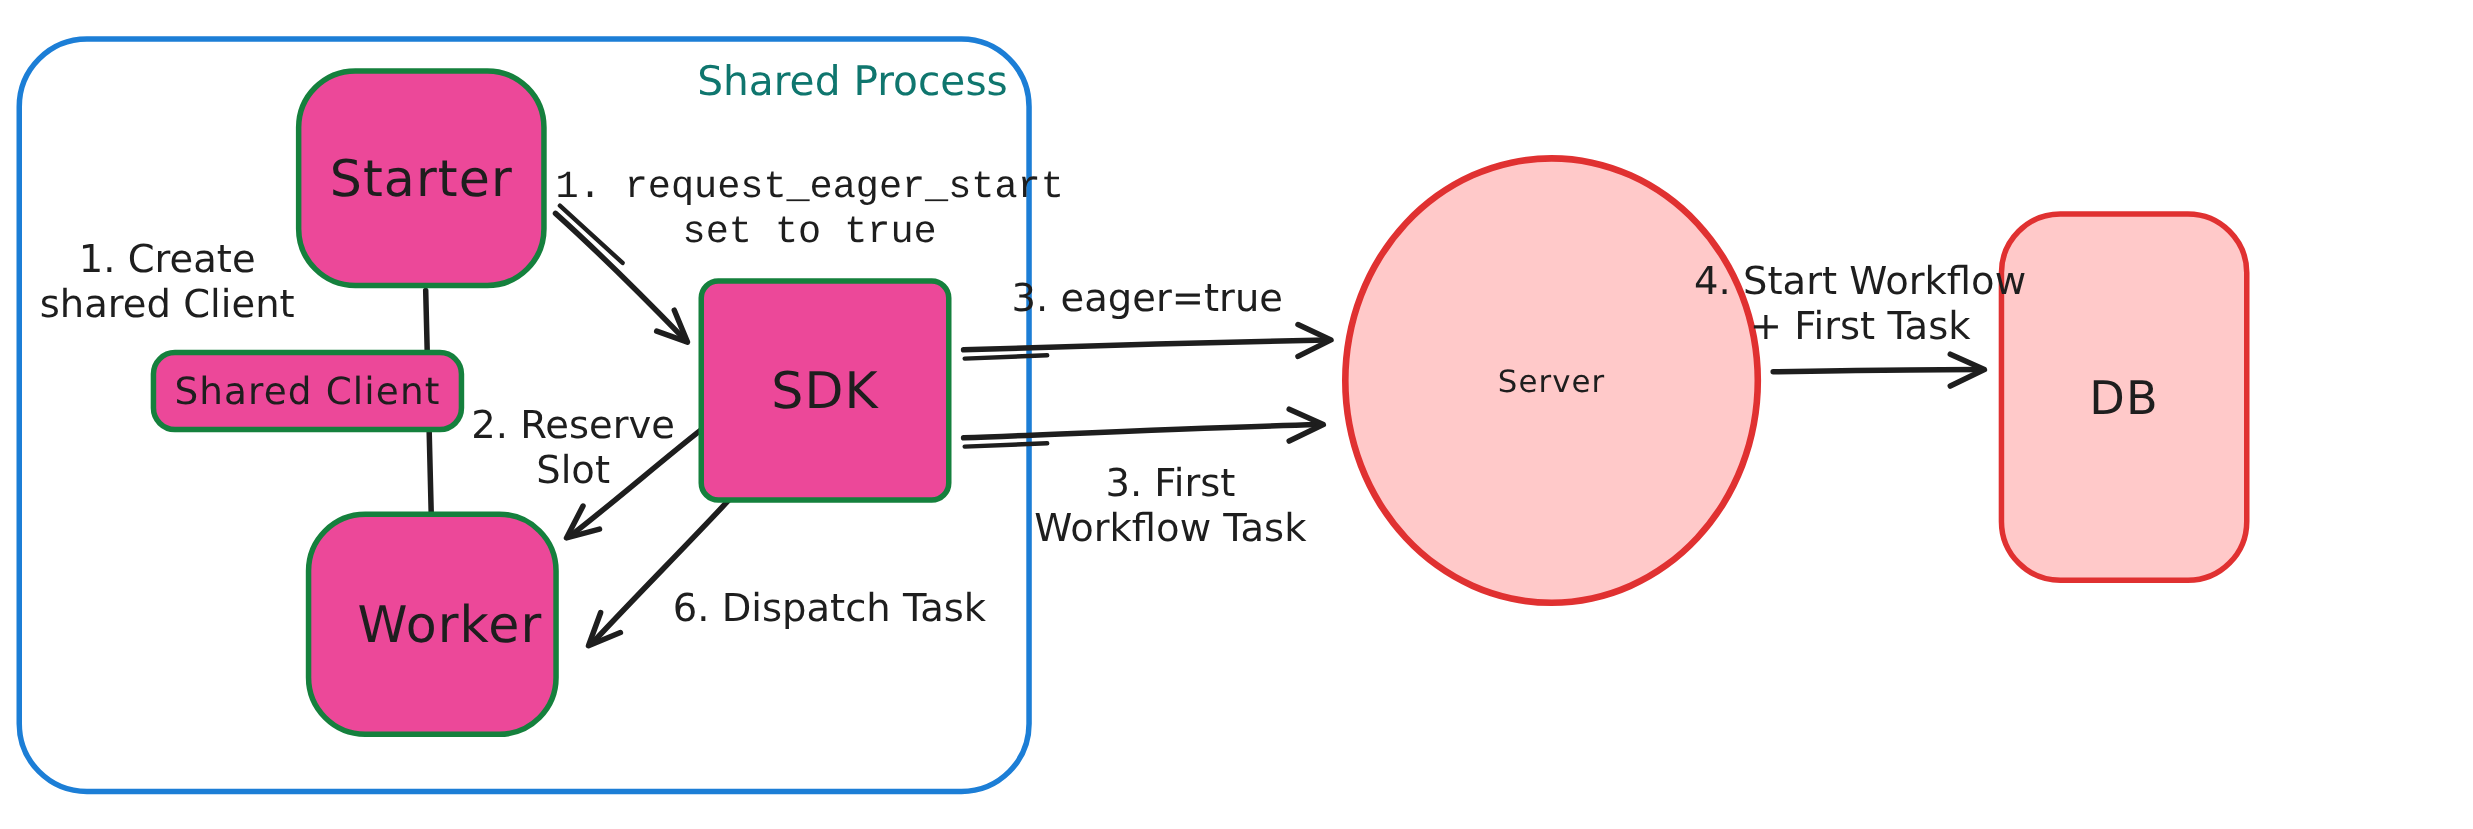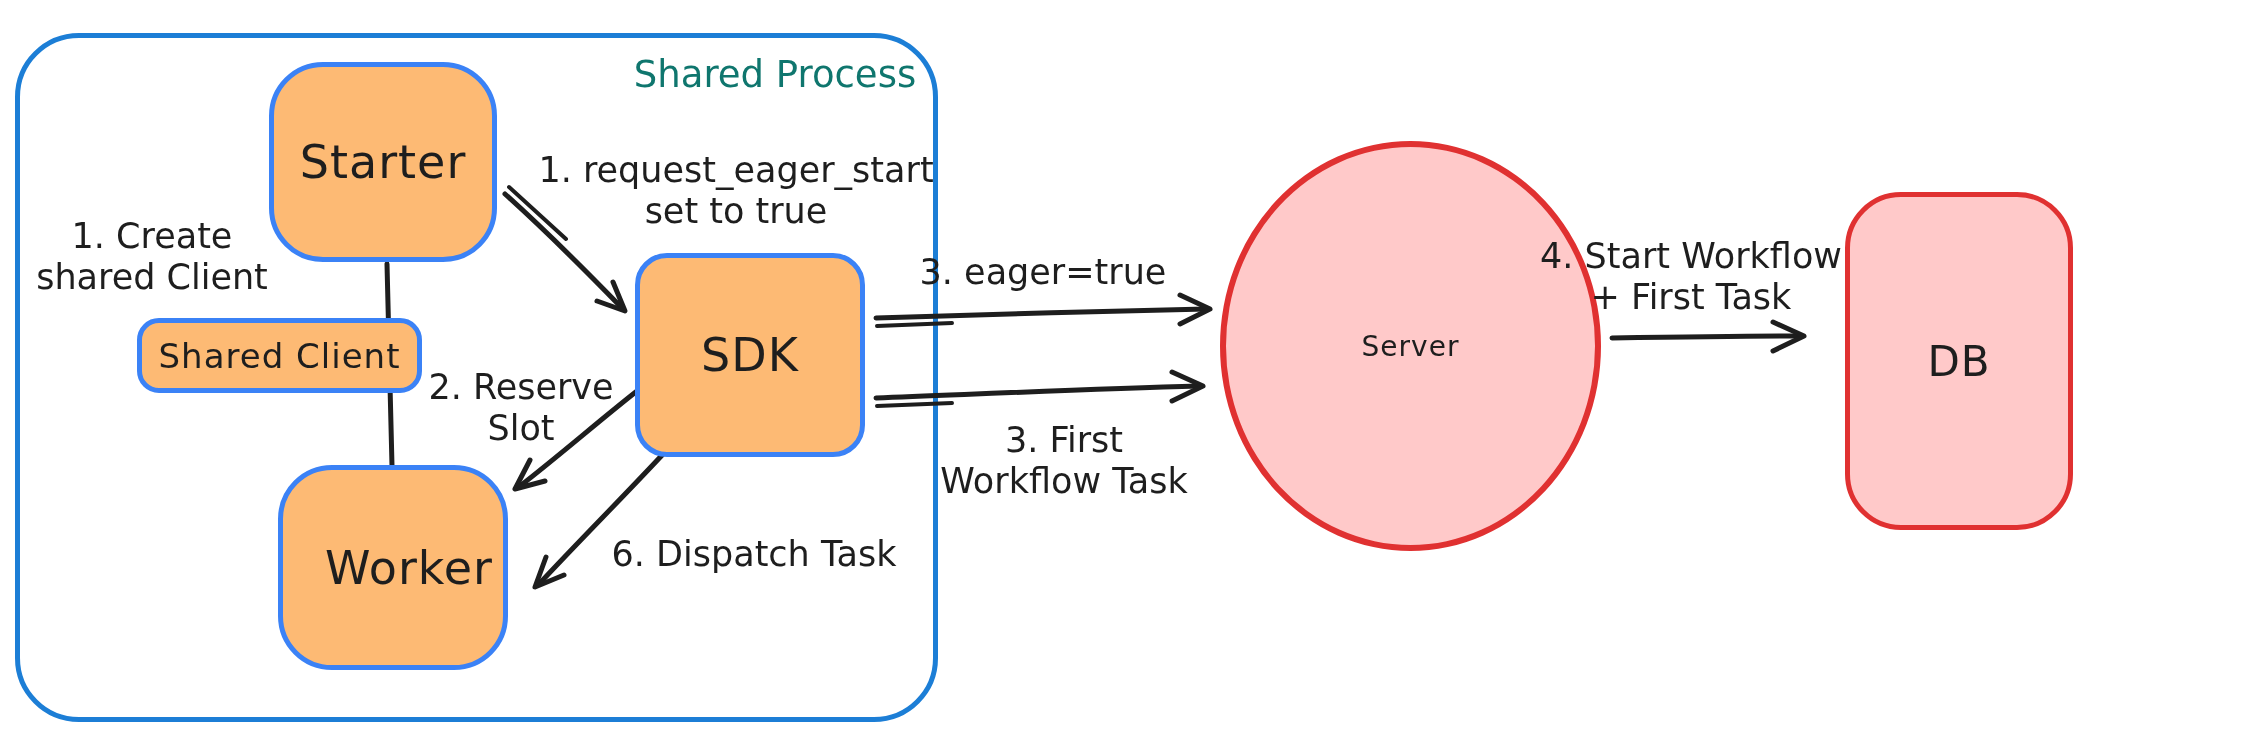--- a/index.html
+++ b/index.html
@@ -32,63 +32,62 @@
     width: 2248px; height: 754px;
     z-index: 1;
   }
   .node {
     position: absolute;
     box-sizing: border-box;
     display: flex;
     align-items: center;
     justify-content: center;
     z-index: 2;
-    background: #fdba74;
-    border: 5px solid #3b82f6;
+    background: #ec4899;
+    border: 5px solid #15803d;
     font-size: 46px;
     letter-spacing: 1px;
   }
   .node-starter { left: 269px; top: 62px;  width: 228px; height: 200px; border-radius: 54px; }
   .node-shared-client { left: 137px; top: 318px; width: 285px; height: 75px; border-radius: 22px; font-size: 34px; }
   .node-worker  { left: 278px; top: 465px; width: 230px; height: 205px; border-radius: 54px; padding-left: 32px; }
-  .node-sdk     { left: 635px; top: 253px; width: 230px; height: 204px; border-radius: 32px; }
+  .node-sdk     { left: 635px; top: 253px; width: 230px; height: 204px; border-radius: 18px; }
   .node-server {
     left: 1220px; top: 141px;
     width: 381px; height: 410px;
     border-radius: 50%;
     background: #ffc9c9;
     border: 6px solid #e03131;
     font-size: 28px;
   }
   .node-db {
     left: 1817px; top: 192px;
     width: 228px; height: 338px;
     border-radius: 56px;
     background: #ffc9c9;
     border: 5px solid #e03131;
     font-size: 42px;
-    margin-left: 28px;
   }
   .label {
     position: absolute;
     transform: translate(-50%, -50%);
     text-align: center;
     white-space: nowrap;
     font-size: 35px;
     line-height: 41px;
     z-index: 3;
   }
   .label span { display: block; }
   .label-shared-process {
     left: 775px; top: 74px;
     color: #0f766e;
     font-size: 37px;
   }
   .label-create-shared-client { left: 152px;  top: 257px; }
-  .label-request-eager-start  { left: 736px;  top: 191px; }
+  .label-request-eager-start  { left: 736px;  top: 191px; font-family: Liberation Mono, monospace; }
   .label-reserve-slot         { left: 521px;  top: 408px; }
   .label-dispatch-task        { left: 754px;  top: 554px; }
   .label-eager-true           { left: 1013px; top: 272px; margin-left: 30px; }
   .label-first-workflow-task  { left: 1064px; top: 461px; }
   .label-start-workflow       { left: 1691px; top: 277px; }
 </style>
 </head>
 <body>
 
 <div class="canvas">

